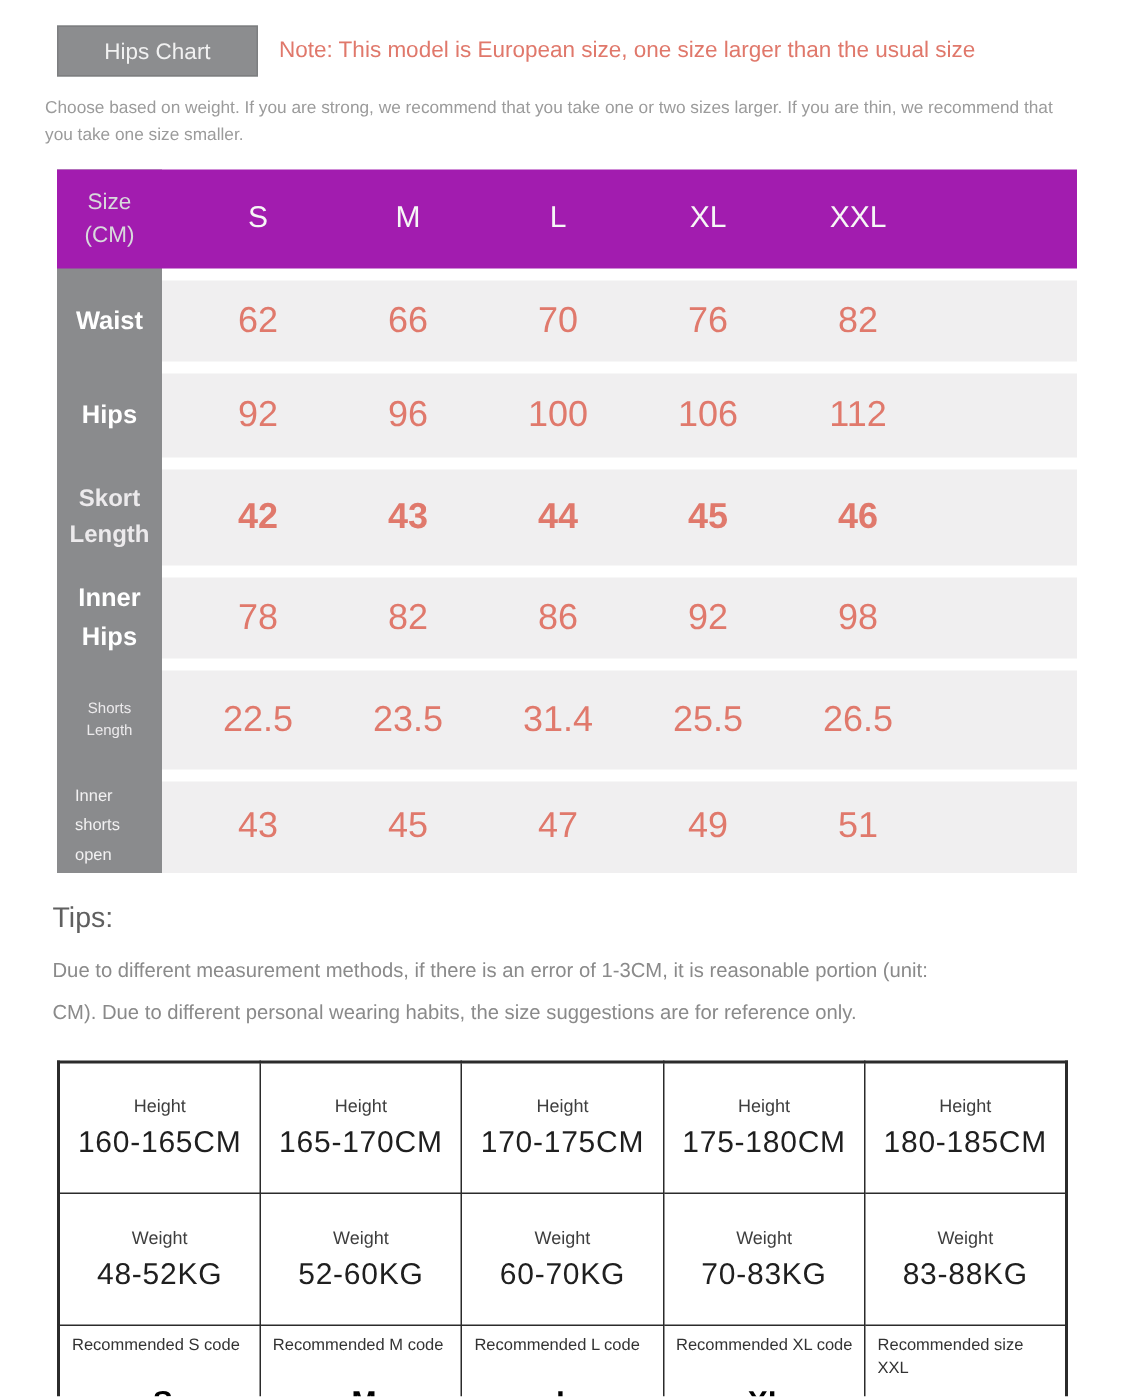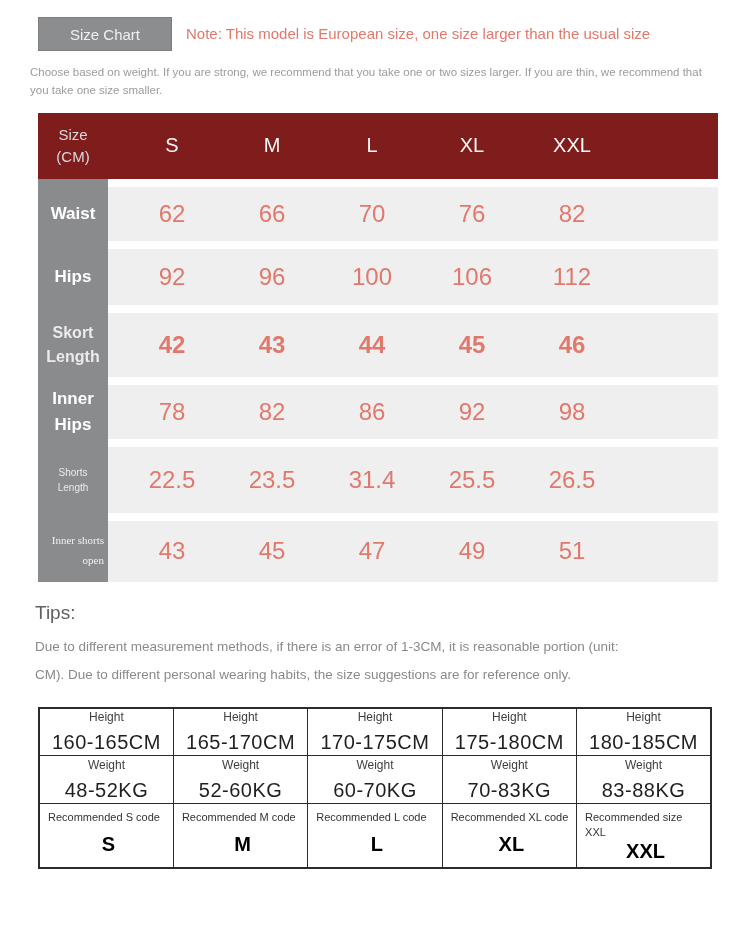--- a/index.html
+++ b/index.html
@@ -18,21 +18,21 @@
   .note { color: #e0786b; font-size: 15px; margin-left: 14px; line-height: 1.2; }
 
   .desc {
     color: #9b9b9b; font-size: 11.5px; line-height: 1.6;
     margin: 12px 28px 0 30px;
   }
 
   
   .size-table { position: relative; margin: 13px 32px 0 38px; width: 680px; }
   .size-table .stripe { position: absolute; left: 0; top: 0; bottom: 0; width: 70px; background: #8a8b8d; }
-  .st-header { position: relative; display: flex; height: 66px; background: #7f1d1d; }
+  .st-header { position: relative; display: flex; height: 66px; background: #a21caf; }
   .st-corner {
     width: 70px; flex: 0 0 auto; color: #d8dadc; font-size: 15px;
     display: flex; flex-direction: column; align-items: center; justify-content: center;
     line-height: 1.45;
   }
   .st-cols { flex: 1; display: flex; align-items: center; padding-left: 14px; }
   .st-col { width: 100px; text-align: center; color: #f6f6f6; font-size: 20px; }
 
   .st-row { position: relative; display: flex; margin-top: 8px; }
   .st-label {
@@ -41,49 +41,49 @@
     text-align: center; color: #ffffff; padding: 0 4px; line-height: 1.5;
   }
   .st-band { flex: 1; background: #f0eff0; display: flex; align-items: center; padding-left: 14px; }
   .st-val { width: 100px; text-align: center; color: #e0796c; font-size: 24px; }
 
   .row-0 { height: 54px; } .row-1 { height: 56px; border-radius: 20px; } .row-2 { height: 64px; font-weight: bold; }
   .row-3 { height: 54px; } .row-4 { height: 66px; } .row-5 { height: 61px; }
   .row-0 .st-label, .row-1 .st-label, .row-3 .st-label { font-weight: bold; font-size: 17px; }
   .row-2 .st-label { font-size: 16px; color: #eceaec; }
   .row-4 .st-label { font-size: 10px; color: #eceaec; }
-  .row-5 .st-label { font-size: 11px; color: #f2f1f2; align-items: flex-start; text-align: right; padding-left: 12px; line-height: 1.8; font-family: Liberation Serif, serif; }
+  .row-5 .st-label { font-size: 11px; color: #f2f1f2; align-items: flex-start; text-align: left; padding-left: 12px; line-height: 1.8; }
 
   
   .tips-heading { margin: 20px 0 0 35px; font-size: 19px; color: #606060; }
   .tips-body { margin: 15px 35px 0 35px; font-size: 13.5px; color: #8a8a8a; }
   .tips-body .tips-line { margin-bottom: 13px; }
 
   
   .rec-table {
     border-collapse: collapse; table-layout: fixed;
     margin: 25px 0 0 38px; width: 674px;
     border: 2px solid #2b2b2b;
   }
-  .rec-table td { border: 1px solid #2b2b2b; height: 48px; vertical-align: middle; padding: 0; }
+  .rec-table td { border: 1px solid #2b2b2b; height: 88px; vertical-align: middle; padding: 0; }
   .cell-stack { display: flex; flex-direction: column; align-items: center; justify-content: center; height: 100%; }
   .cell-label { font-size: 12px; color: #3e3e3e; margin-bottom: 7px; }
   .cell-value { font-size: 20px; color: #1f1f1f; letter-spacing: 0.5px; }
   .rec-cell { display: flex; flex-direction: column; height: 100%; padding: 6px 4px 4px 8px; }
   .rec-label { font-size: 11px; color: #333333; text-align: left; line-height: 1.35; }
   .rec-size { flex: 1; display: flex; align-items: center; justify-content: center; font-size: 20px; font-weight: bold; color: #000000; }
 </style>
 </head>
 <body>
 
 <div class="page">
 
   <div class="topbar">
     <div class="size-chart-btn">
-      <span>Size Chart</span>
+      <span>Hips Chart</span>
     </div>
     <div class="note">Note: This model is European size, one size larger than the usual size</div>
   </div>
 
   <div class="desc">Choose based on weight. If you are strong, we recommend that you take one or two sizes larger. If you are thin, we recommend that you take one size smaller.</div>
 
   <div class="size-table">
     <div class="stripe"></div>
     <div class="st-header">
       <div class="st-corner">

